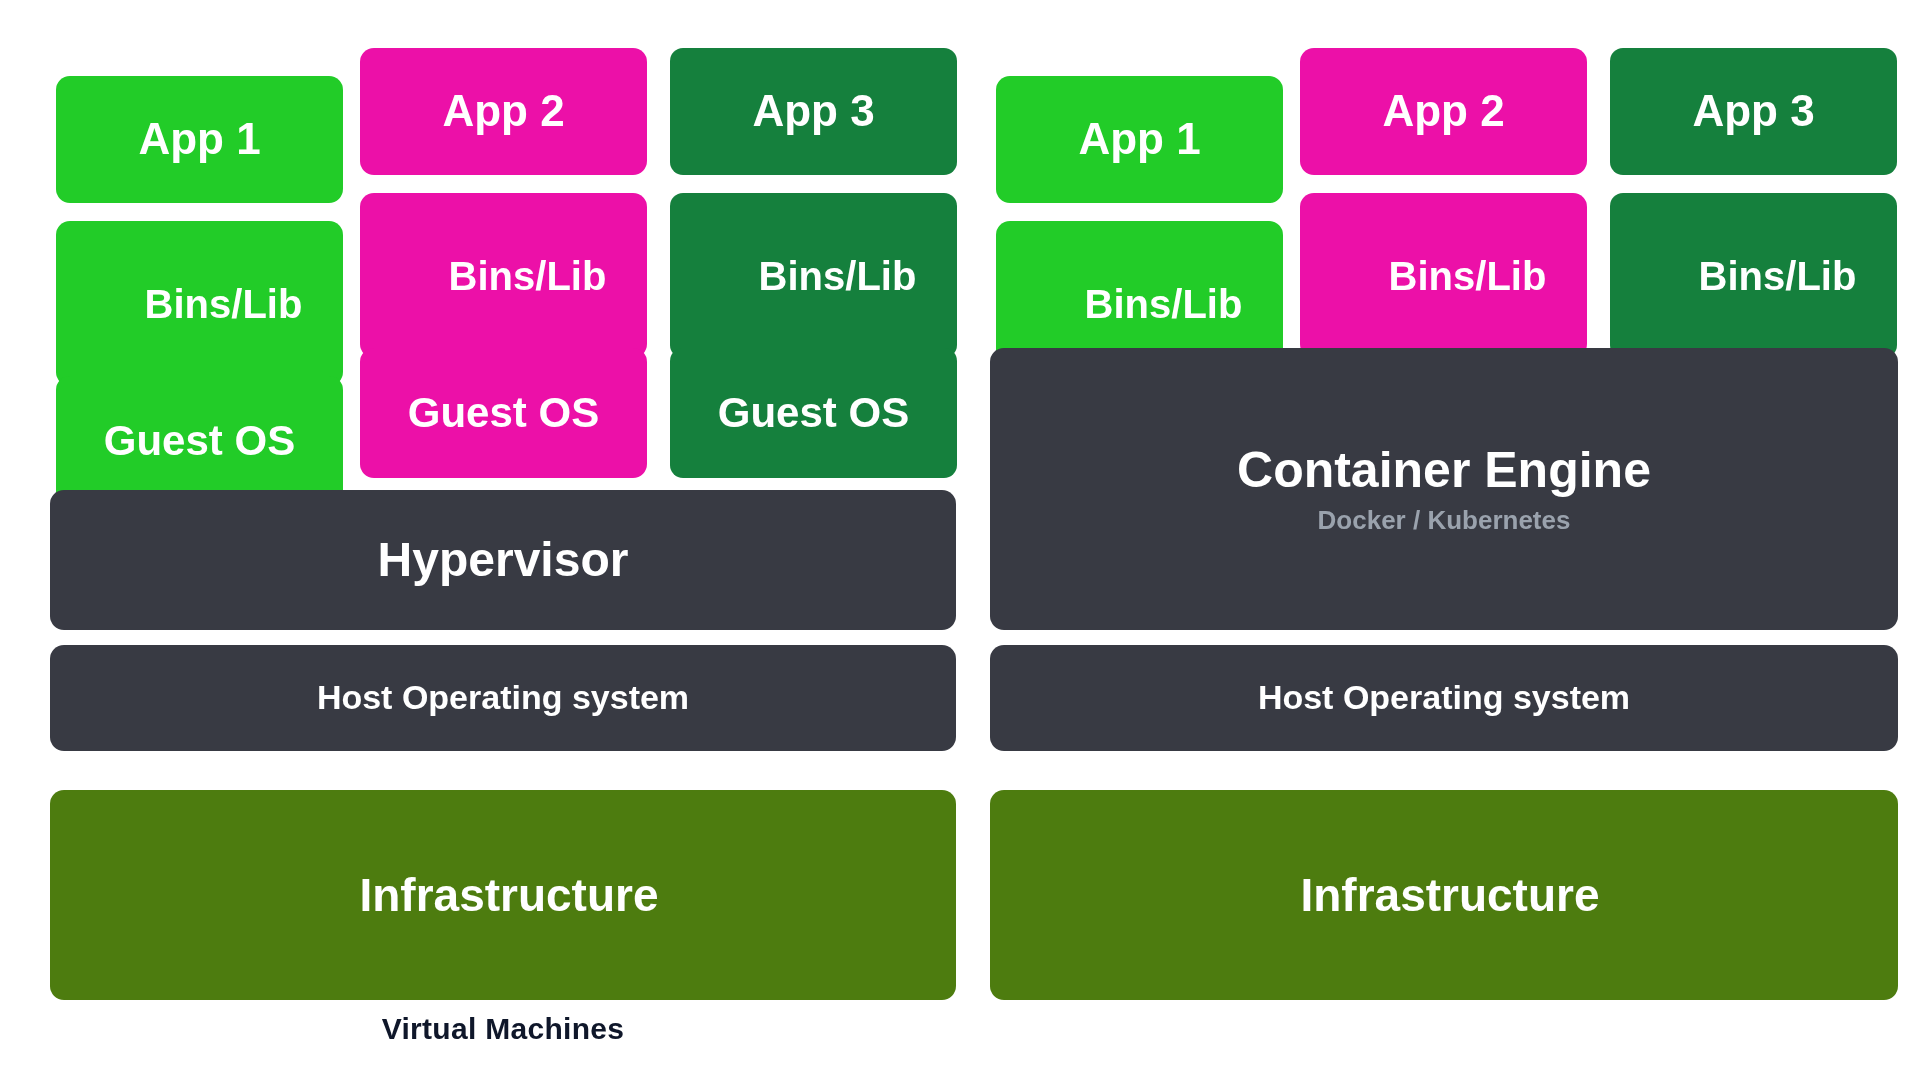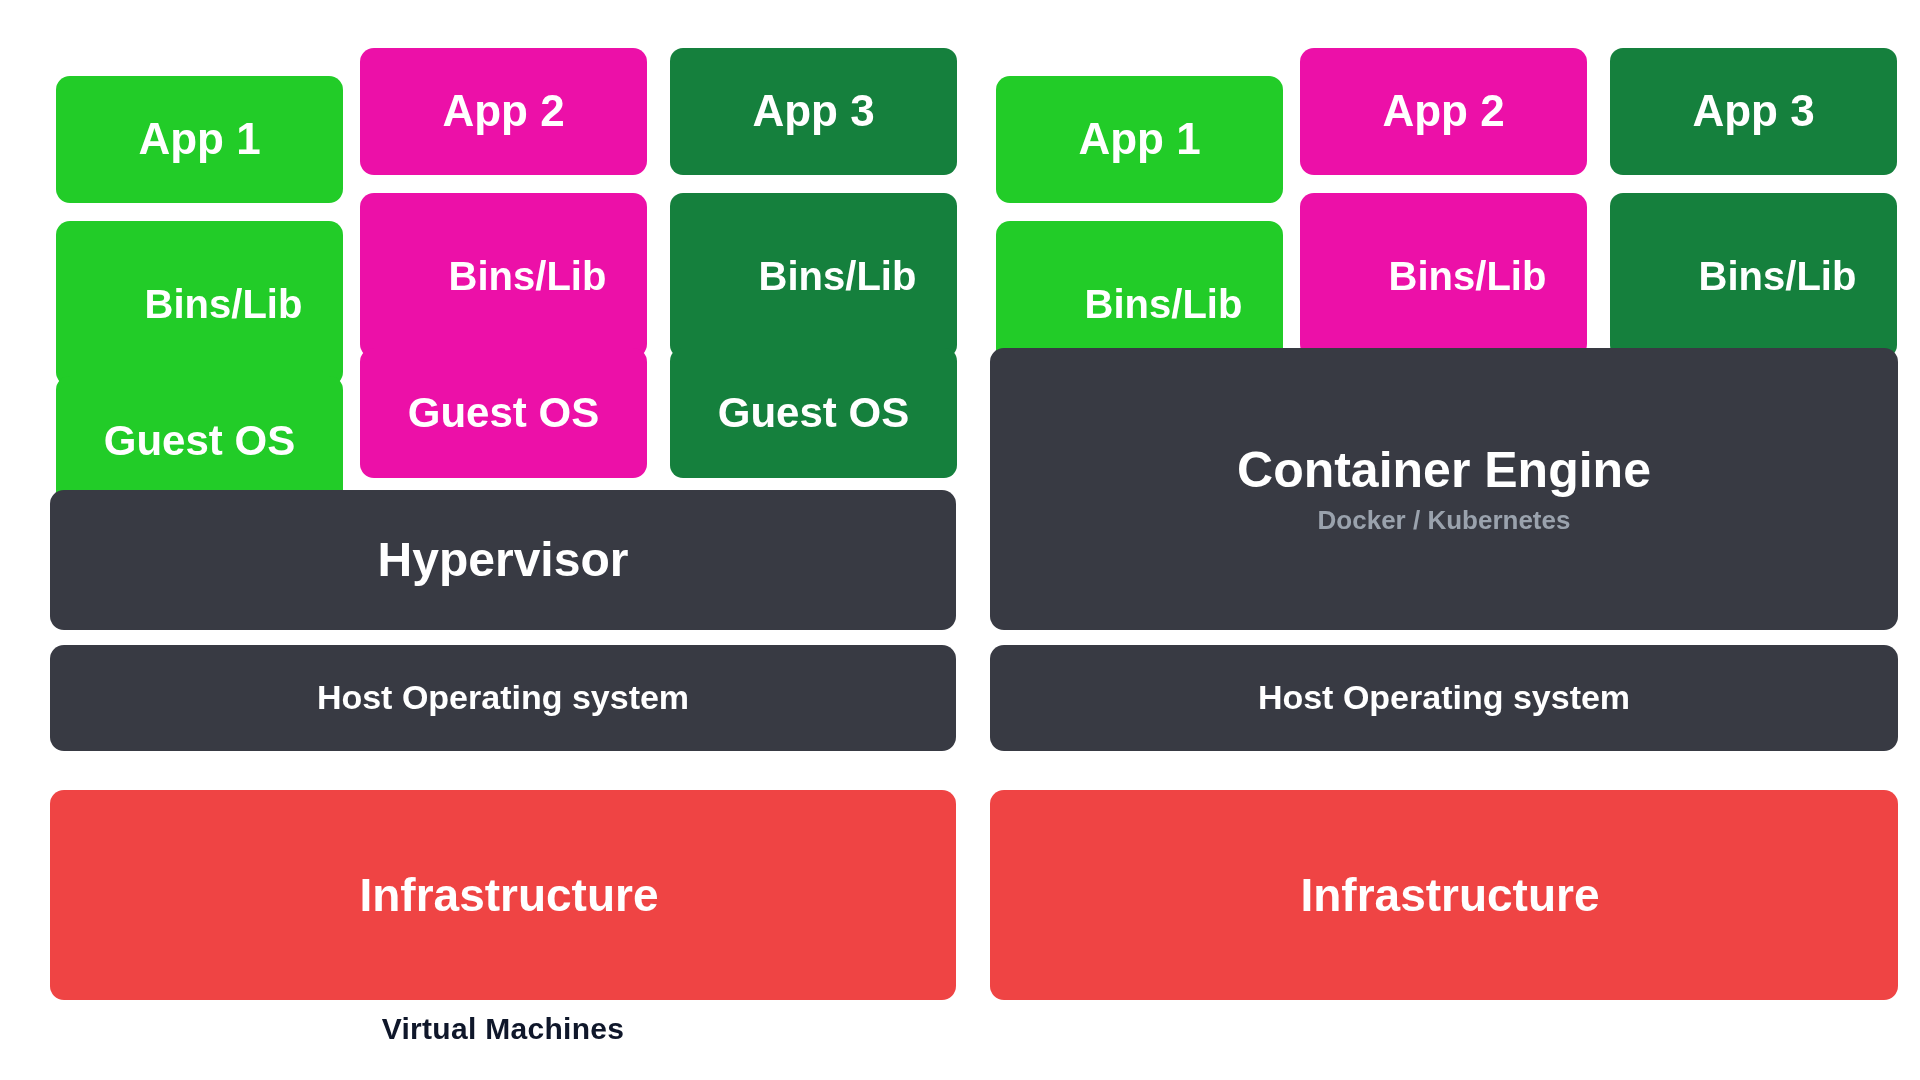--- a/index.html
+++ b/index.html
@@ -65,21 +65,21 @@
   #engine-container {
     top: 348px;
     height: 282px;
   }
 
   
   .green   { background: #22cc28; }
   .magenta { background: #ec10a8; }
   .purple  { background: #15803d; border-radius: 13px; }
   .dark    { background: #383a43; gap: 7px; }
-  .orange  { background: #ef4444; padding-left: 12px; }
+  .orange  { background: #4d7c0f; padding-left: 12px; }
 
   
   .engine-title {
     font-size: 50px;
     font-weight: bold;
     color: #ffffff;
   }
   .engine-sub {
     margin-top: 4px;
     font-size: 26px;

